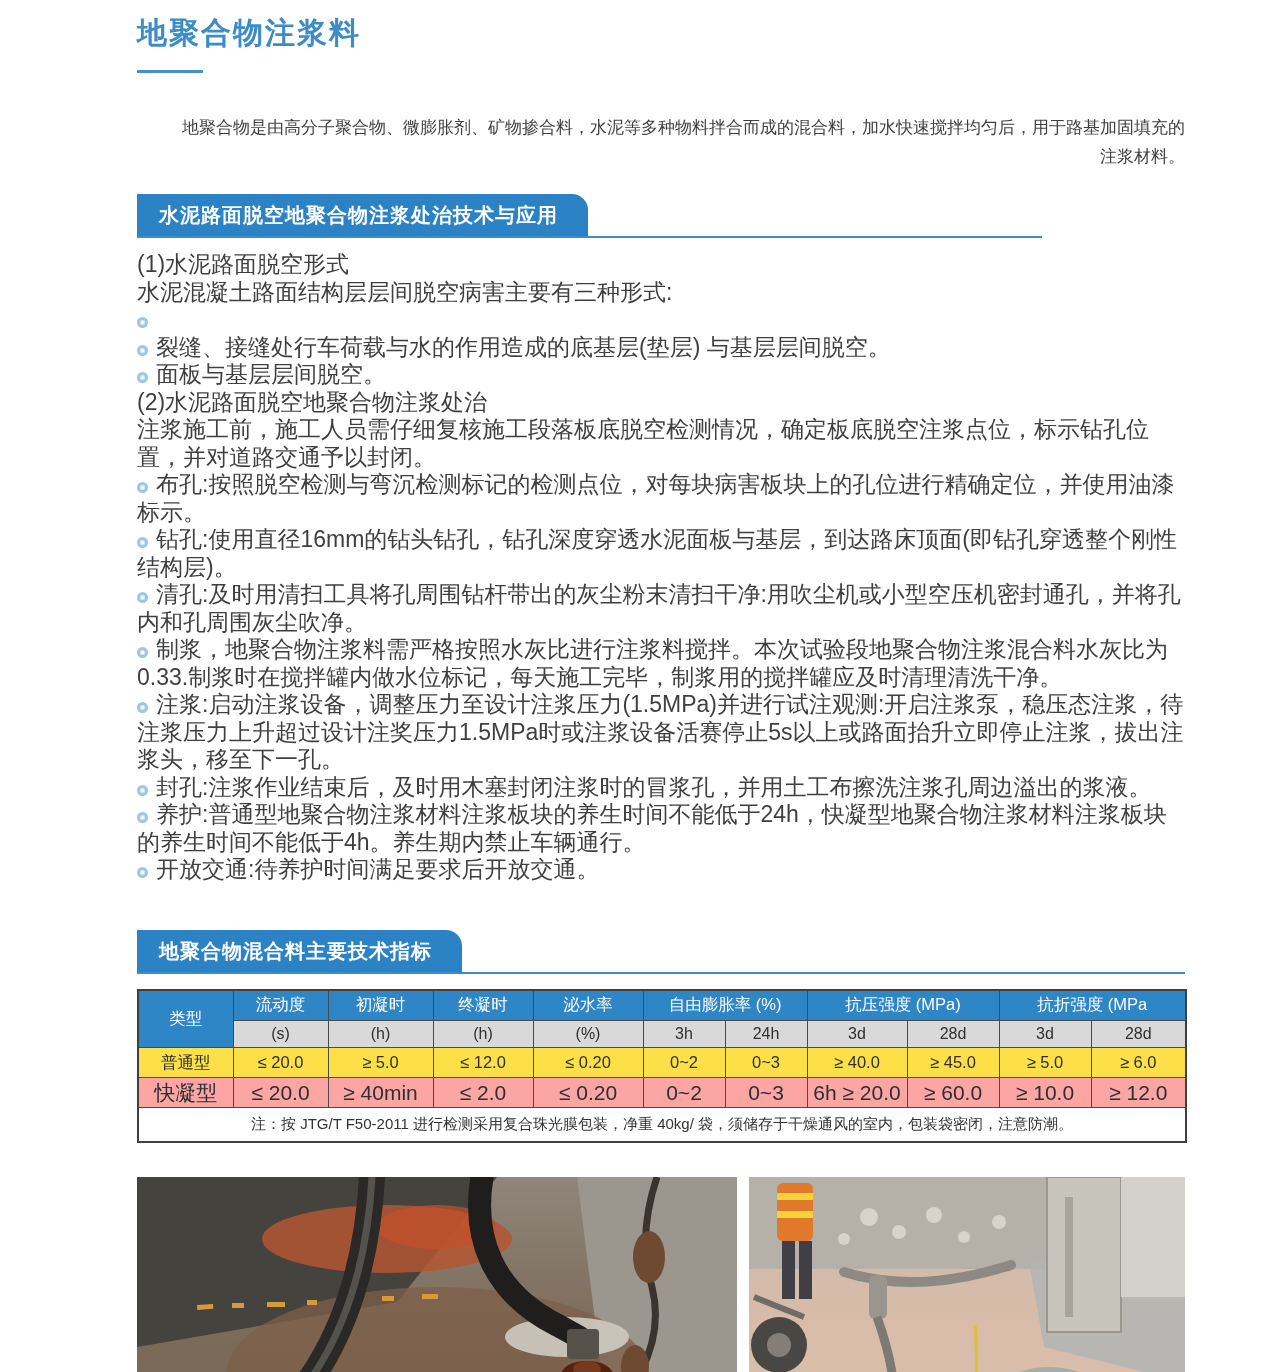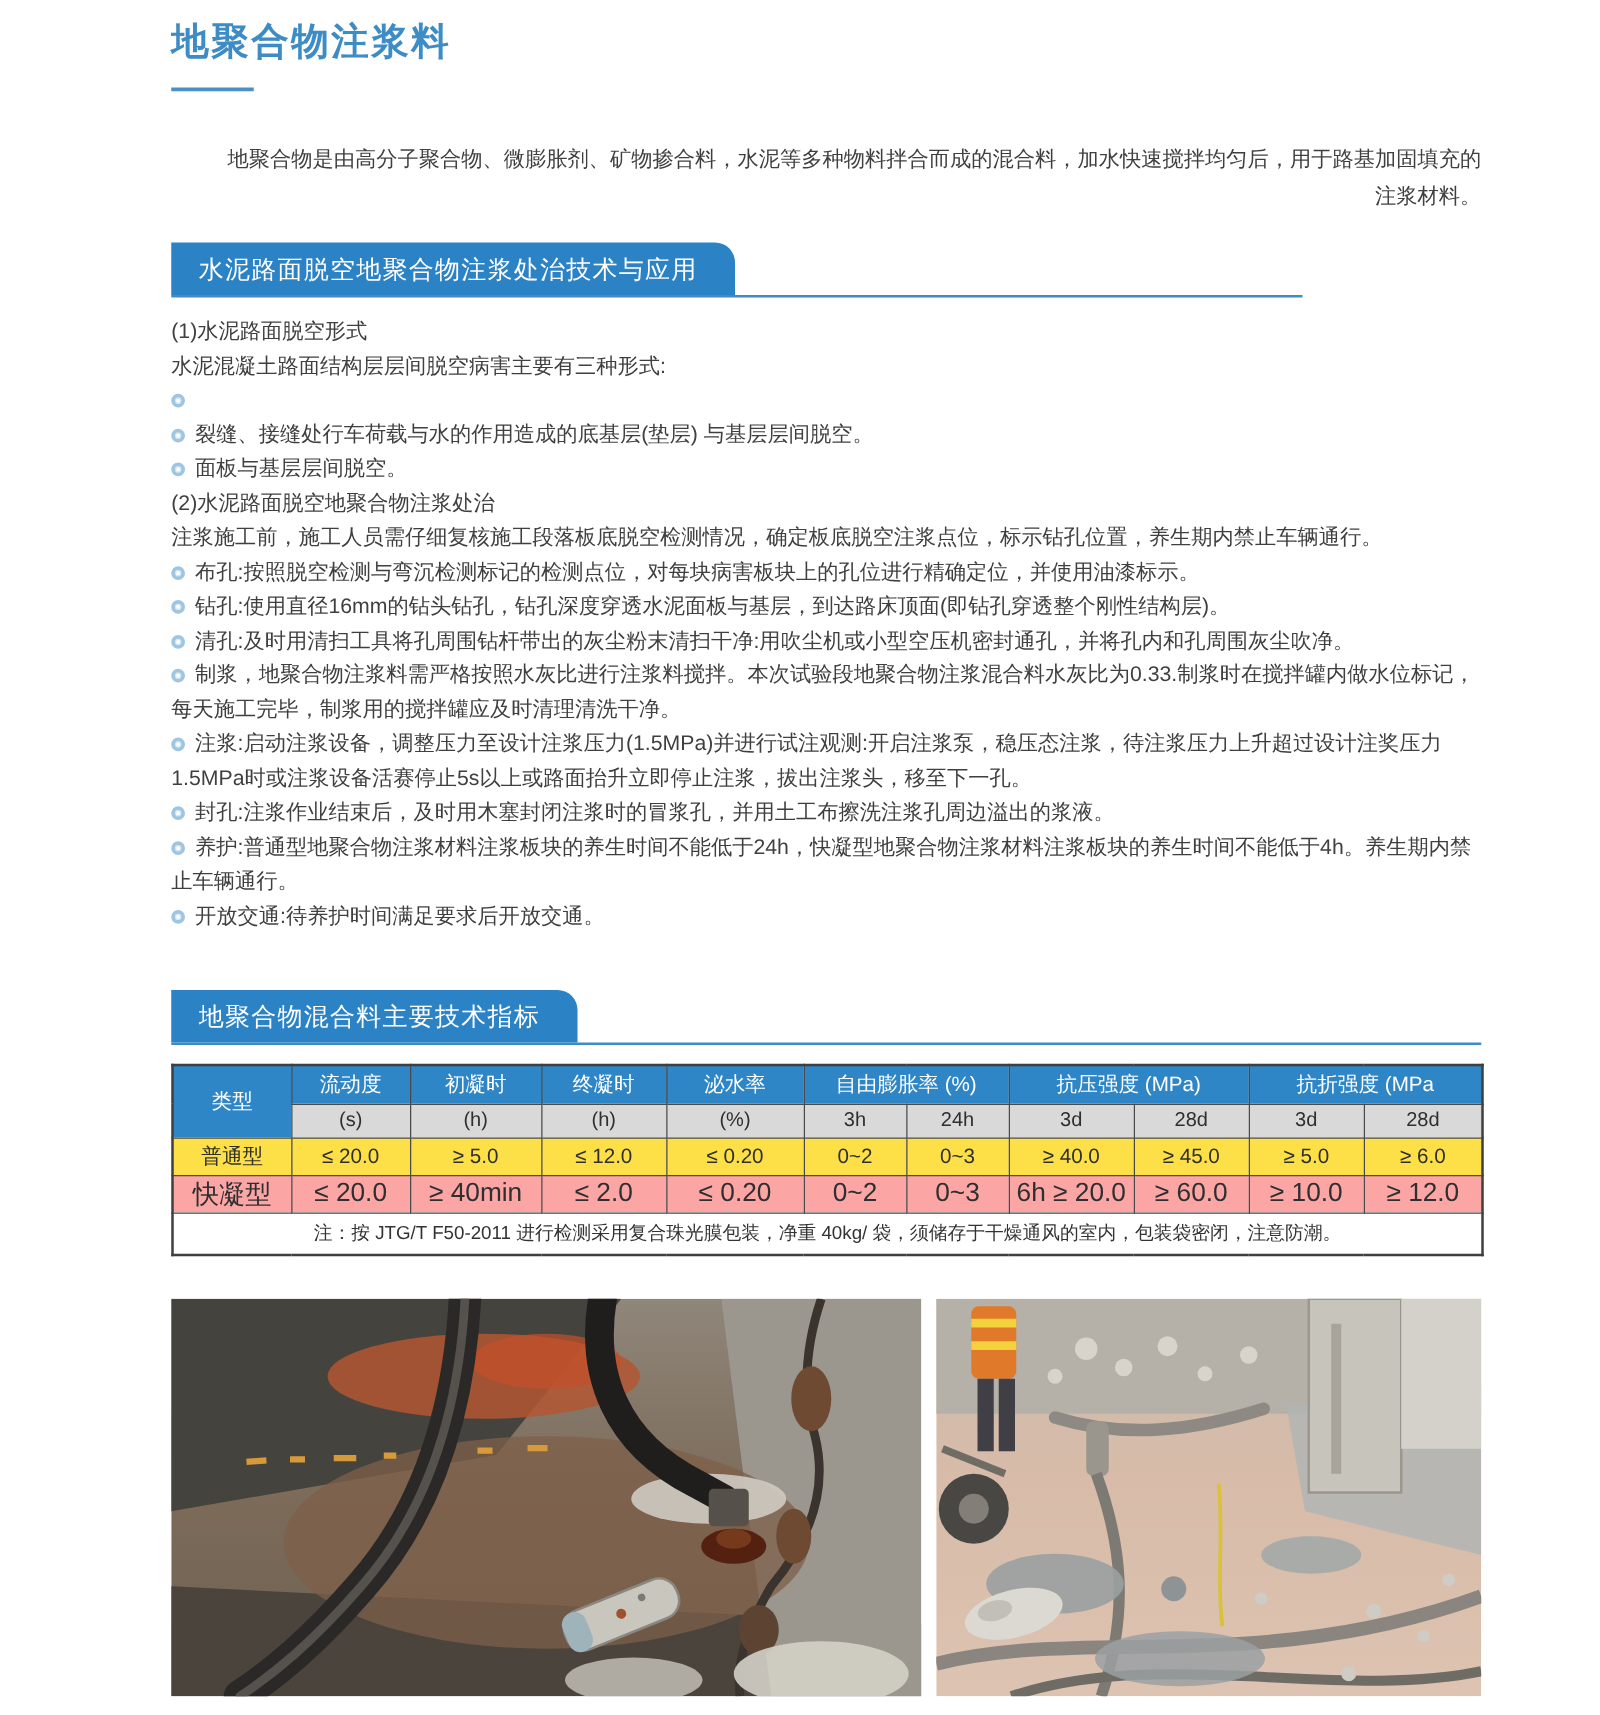--- a/index.html
+++ b/index.html
@@ -22,27 +22,27 @@
   .intro {
     margin-top:40px; font-size:17px; line-height:29px;
     text-indent:2em; color:#3f3f3f;text-align:right;
   }
 
   .banner-wrap { margin-top:23px; border-bottom:2px solid #3e8cc6; }
   .banner-wrap.w1 { width:905px; }
   .banner-wrap.w2 { width:1048px; margin-top:46px; }
   .banner {
     display:inline-block; background:#2b82c5; color:#ffffff;
-    font-size:20px; font-weight:400; letter-spacing:1px;
+    font-size:20px; font-weight:700; letter-spacing:1px;
     padding:8px 30px 7px 22px; border-radius:0 16px 0 0;
     vertical-align:bottom;
   }
 
   .body-text { margin-top:13px; }
-  .b-item { font-size:17px; line-height:27.5px; color:#3f3f3f; }
+  .b-item { font-size:23px; line-height:27.5px; color:#3f3f3f; }
   .ring {
     display:inline-block; width:11px; height:11px; border-radius:50%;
     border:3px solid #9ec6e2; background:#fff;
     box-shadow:inset 0 0 0 1px #d7e8f4;
     margin-right:8px; vertical-align:-1px;
   }
 
   table.spec {
     margin-top:15px; width:1048px; border-collapse:collapse;
     table-layout:fixed; border:2px solid #3f3f3f;
@@ -77,21 +77,21 @@
       <span class="banner">水泥路面脱空地聚合物注浆处治技术与应用</span>
     </div>
 
     <div class="body-text">
       <div class="b-item"><span>(1)水泥路面脱空形式</span></div>
       <div class="b-item"><span>水泥混凝土路面结构层层间脱空病害主要有三种形式:</span></div>
       <div class="b-item"><span class="ring"></span></div>
       <div class="b-item"><span class="ring"></span><span>裂缝、接缝处行车荷载与水的作用造成的底基层(垫层) 与基层层间脱空。</span></div>
       <div class="b-item"><span class="ring"></span><span>面板与基层层间脱空。</span></div>
       <div class="b-item"><span>(2)水泥路面脱空地聚合物注浆处治</span></div>
-      <div class="b-item"><span>注浆施工前，施工人员需仔细复核施工段落板底脱空检测情况，确定板底脱空注浆点位，标示钻孔位置，养生期内禁止车辆通行。</span></div>
+      <div class="b-item"><span>注浆施工前，施工人员需仔细复核施工段落板底脱空检测情况，确定板底脱空注浆点位，标示钻孔位置，并对道路交通予以封闭。</span></div>
       <div class="b-item"><span class="ring"></span><span>布孔:按照脱空检测与弯沉检测标记的检测点位，对每块病害板块上的孔位进行精确定位，并使用油漆标示。</span></div>
       <div class="b-item"><span class="ring"></span><span>钻孔:使用直径16mm的钻头钻孔，钻孔深度穿透水泥面板与基层，到达路床顶面(即钻孔穿透整个刚性结构层)。</span></div>
       <div class="b-item"><span class="ring"></span><span>清孔:及时用清扫工具将孔周围钻杆带出的灰尘粉末清扫干净:用吹尘机或小型空压机密封通孔，并将孔内和孔周围灰尘吹净。</span></div>
       <div class="b-item"><span class="ring"></span><span>制浆，地聚合物注浆料需严格按照水灰比进行注浆料搅拌。本次试验段地聚合物注浆混合料水灰比为0.33.制浆时在搅拌罐内做水位标记，每天施工完毕，制浆用的搅拌罐应及时清理清洗干净。</span></div>
       <div class="b-item"><span class="ring"></span><span>注浆:启动注浆设备，调整压力至设计注浆压力(1.5MPa)并进行试注观测:开启注浆泵，稳压态注浆，待注浆压力上升超过设计注奖压力1.5MPa时或注浆设备活赛停止5s以上或路面抬升立即停止注浆，拔出注浆头，移至下一孔。</span></div>
       <div class="b-item"><span class="ring"></span><span>封孔:注浆作业结束后，及时用木塞封闭注浆时的冒浆孔，并用土工布擦洗注浆孔周边溢出的浆液。</span></div>
       <div class="b-item"><span class="ring"></span><span>养护:普通型地聚合物注浆材料注浆板块的养生时间不能低于24h，快凝型地聚合物注浆材料注浆板块的养生时间不能低于4h。养生期内禁止车辆通行。</span></div>
       <div class="b-item"><span class="ring"></span><span>开放交通:待养护时间满足要求后开放交通。</span></div>
     </div>
 

